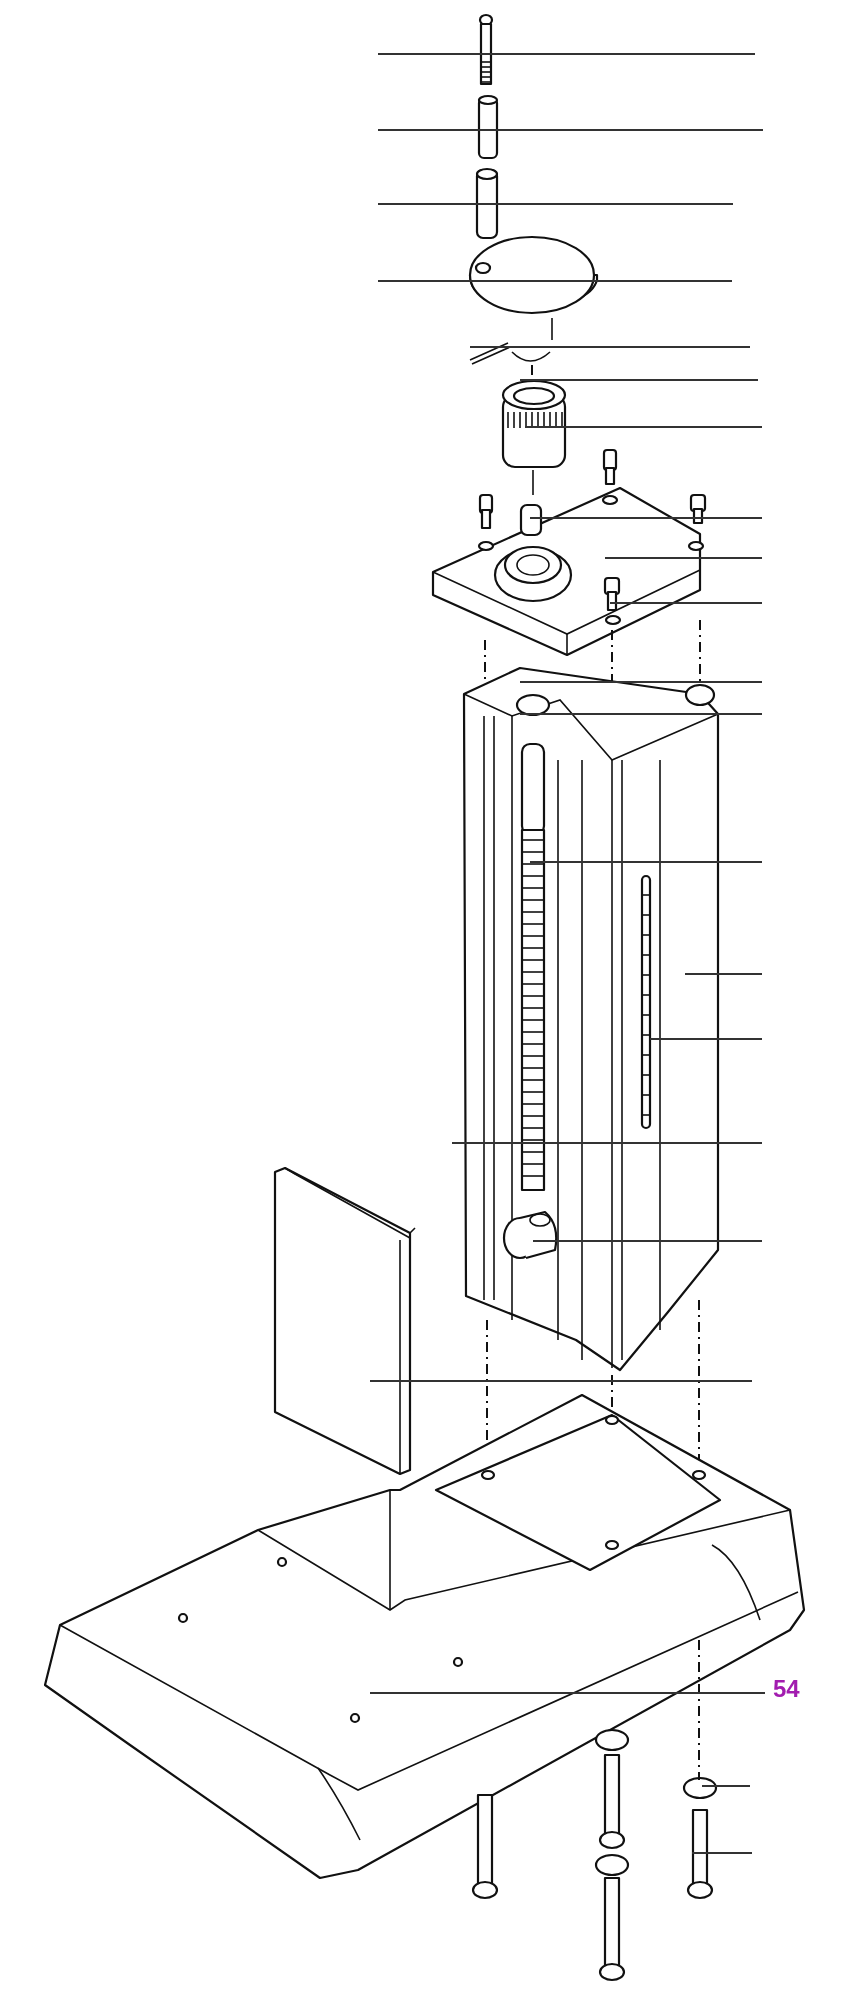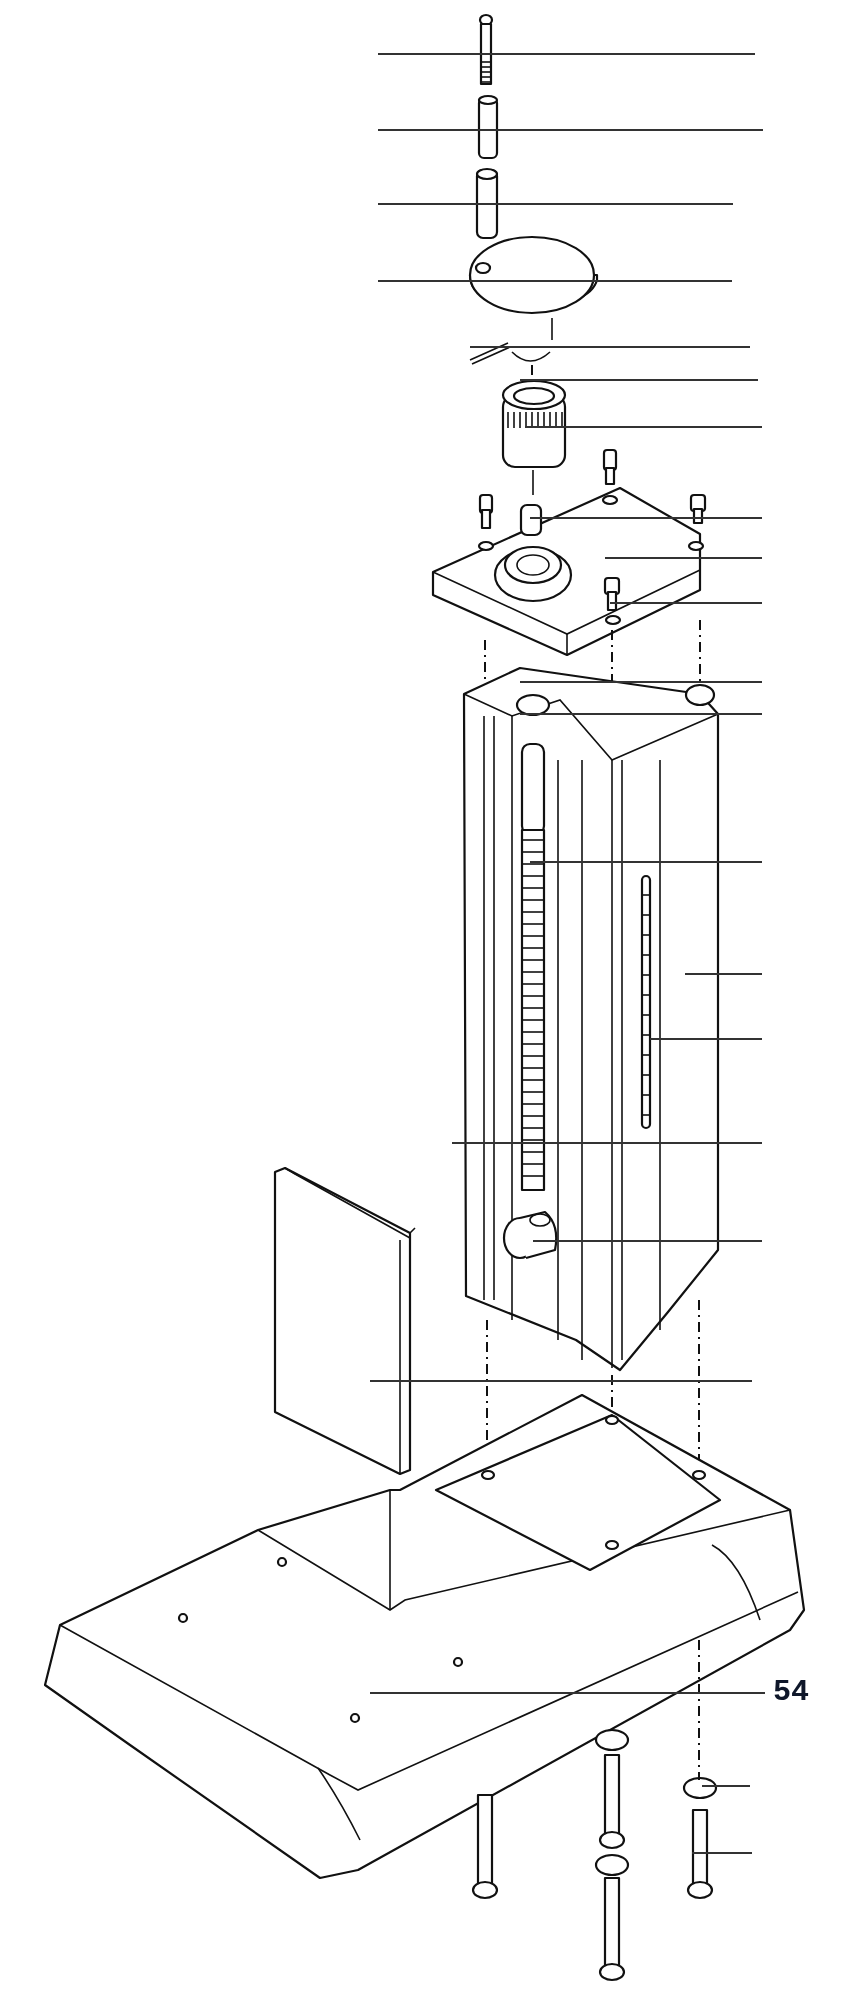--- a/index.html
+++ b/index.html
@@ -3,21 +3,21 @@
 <meta charset="utf-8">
 <style>
   html, body { margin: 0; padding: 0; background: #ffffff; }
   body { width: 865px; height: 2000px; position: relative; overflow: hidden; font-family: "Liberation Sans", sans-serif; }
   #diagram { position: absolute; left: 0; top: 0; width: 865px; height: 2000px; }
   .part { fill: #ffffff; stroke: #111111; stroke-width: 2.2; stroke-linejoin: round; }
   .thin { fill: none; stroke: #111111; stroke-width: 1.6; }
   .dash { fill: none; stroke: #111111; stroke-width: 2; stroke-dasharray: 10 5 2 5; }
   .leader { stroke: #333333; stroke-width: 2.2; fill: none; }
   .hatch { stroke: #111; stroke-width: 1.6; }
-  .callout-label { position: absolute; font-weight: bold; font-size: 30px; color: #0f172a; font-family: Liberation Mono, monospace; }
+  .callout-label { position: absolute; font-weight: bold; font-size: 24px; color: #a21caf; font-family: Liberation Sans, sans-serif; }
 </style>
 </head>
 <body>
 
 <svg id="diagram" viewBox="0 0 865 2000" xmlns="http://www.w3.org/2000/svg">
 
   <g>
     <ellipse class="part" cx="486" cy="20" rx="6" ry="5" fill="#111"></ellipse>
     <rect class="part" x="481" y="24" width="10" height="60"></rect>
     <g class="hatch">

